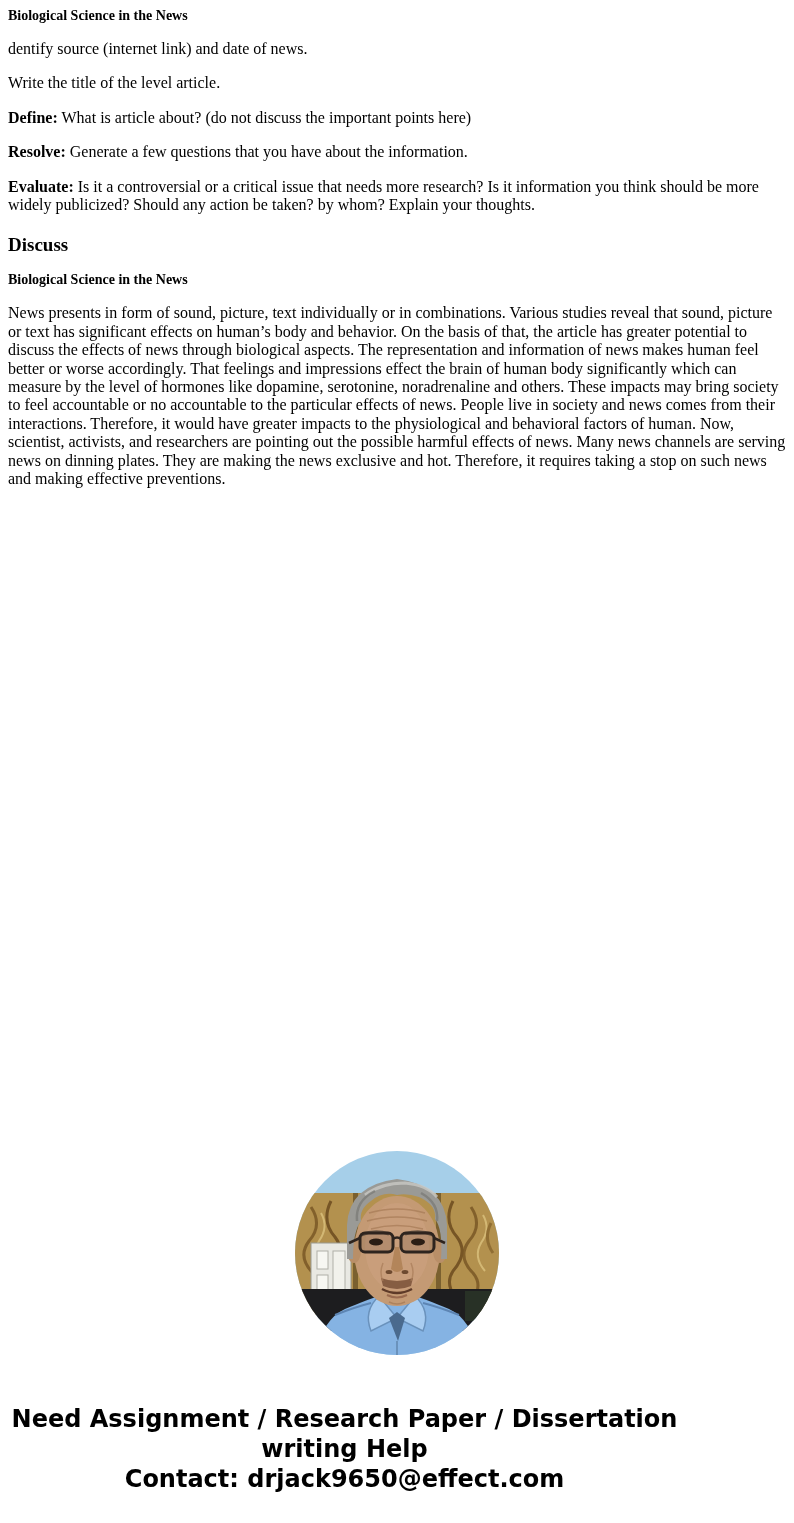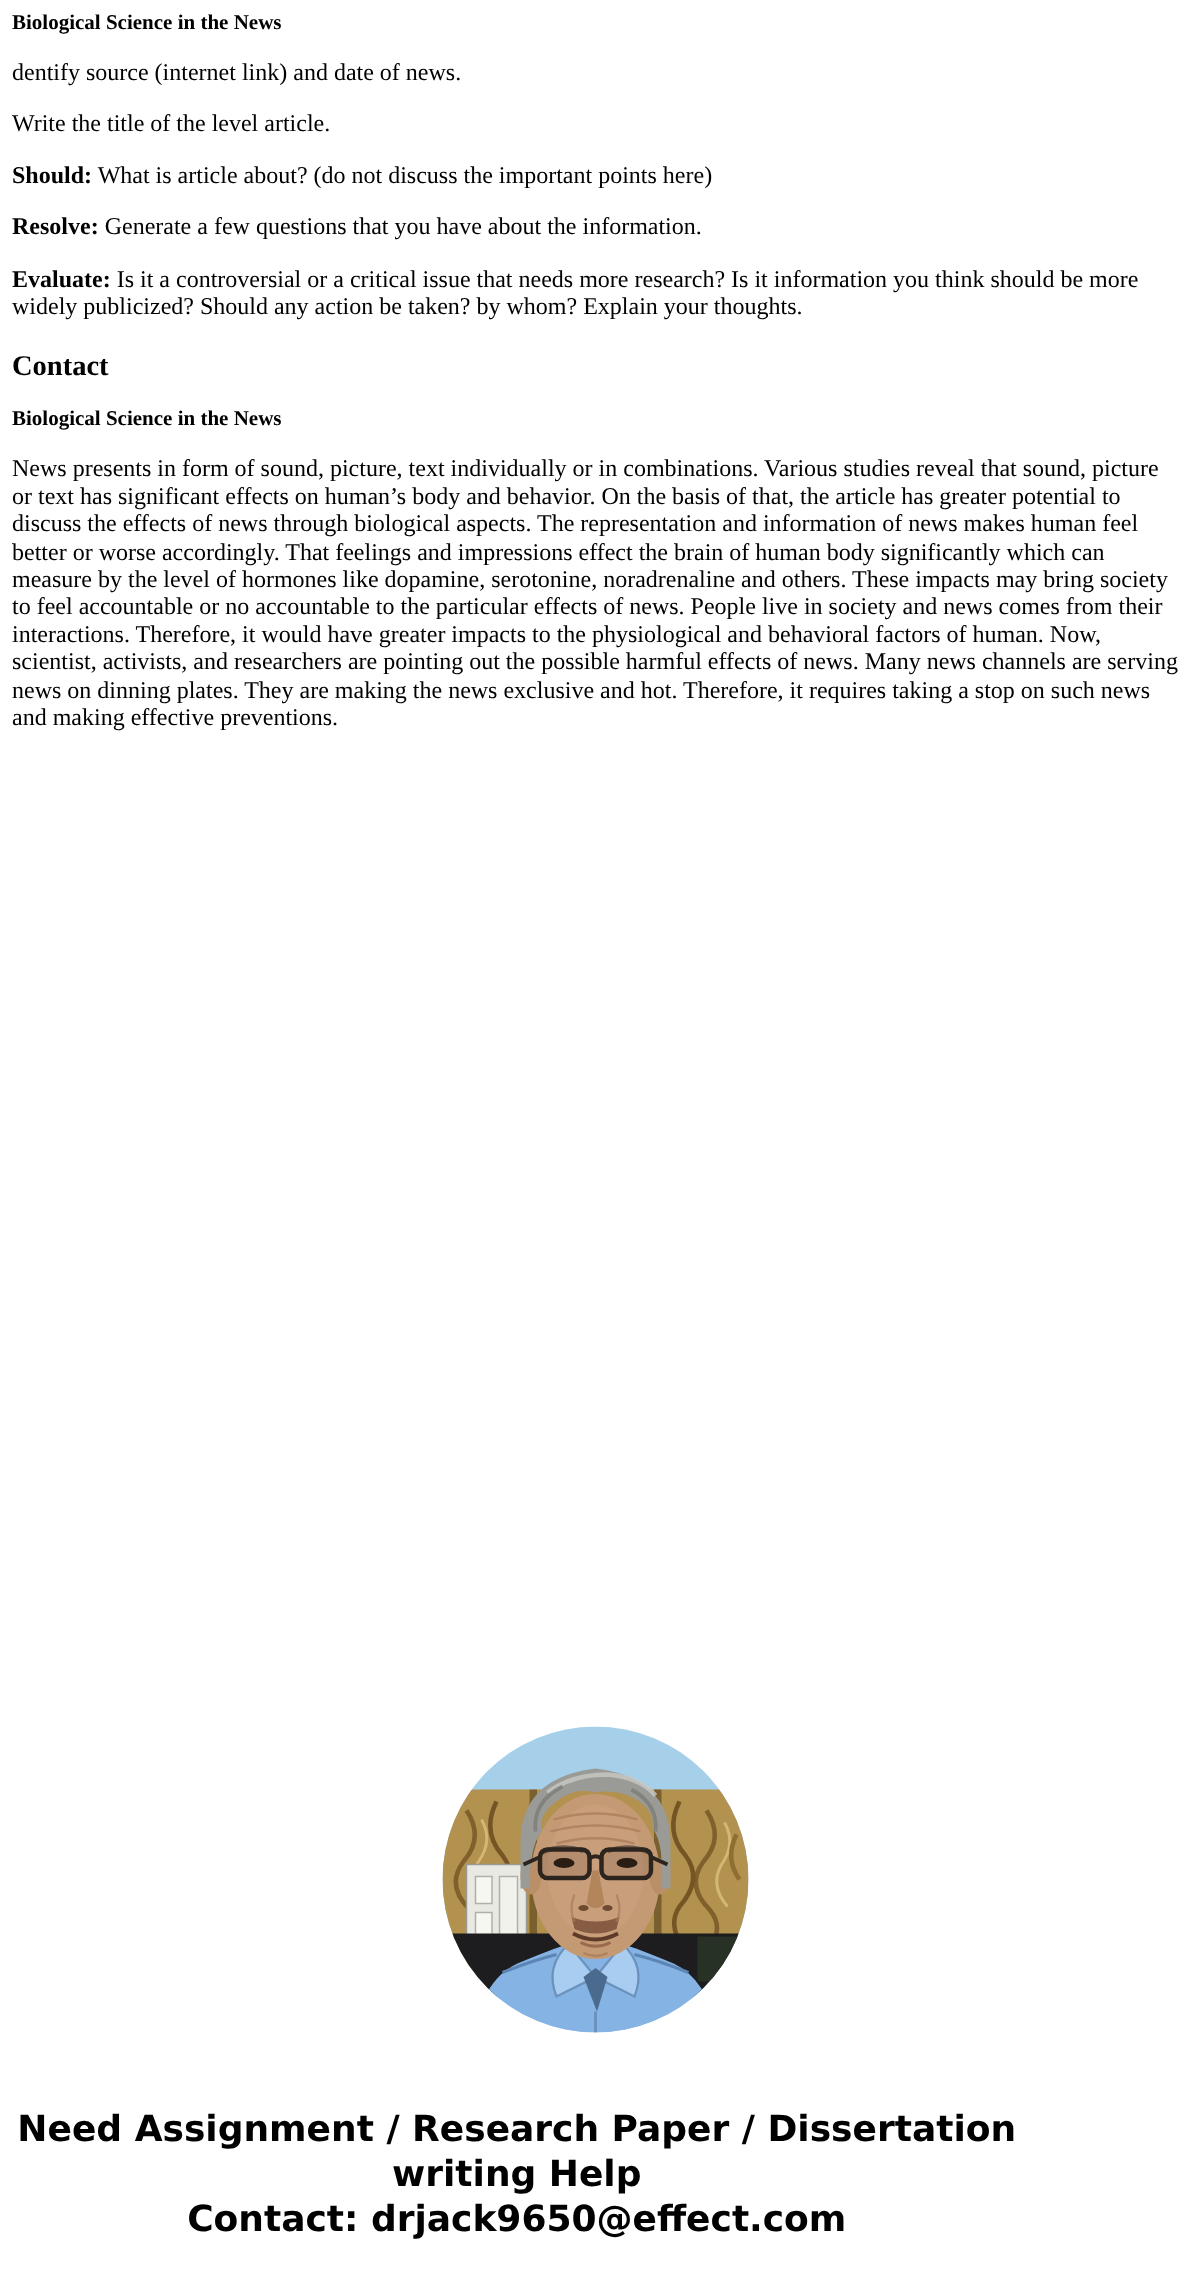--- a/index.html
+++ b/index.html
@@ -34,28 +34,28 @@
 </head>
 <body>
 
 <div class="page">
 
   <p class="h-small first">Biological Science in the News</p>
 
   <p>dentify source (internet link) and date of news.</p>
   <p>Write the title of the level article.</p>
 
-  <p><span class="dare-label">Should:</span><span> What is article about? (do not discuss the important points here)</span></p>
+  <p><span class="dare-label">Define:</span><span> What is article about? (do not discuss the important points here)</span></p>
 
 
   <p><span class="dare-label">Resolve:</span><span> Generate a few questions that you have about the information.</span></p>
 
   <p><span class="dare-label">Evaluate:</span><span> Is it a controversial or a critical issue that needs more research? Is it information you think should be more widely publicized? Should any action be taken? by whom? Explain your thoughts.</span></p>
 
-  <div class="h-solution">Contact</div>
+  <div class="h-solution">Discuss</div>
 
   <p class="h-small">Biological Science in the News</p>
 
   <p>News presents in form of sound, picture, text individually or in combinations. Various studies reveal that sound, picture or text has significant effects on human’s body and behavior. On the basis of that, the article has greater potential to discuss the effects of news through biological aspects. The representation and information of news makes human feel better or worse accordingly. That feelings and impressions effect the brain of human body significantly which can measure by the level of hormones like dopamine, serotonine, noradrenaline and others. These impacts may bring society to feel accountable or no accountable to the particular effects of news. People live in society and news comes from their interactions. Therefore, it would have greater impacts to the physiological and behavioral factors of human. Now, scientist, activists, and researchers are pointing out the possible harmful effects of news. Many news channels are serving news on dinning plates. They are making the news exclusive and hot. Therefore, it requires taking a stop on such news and making effective preventions.</p>
 
 </div>
 
 <div class="portrait">
   <svg width="204" height="204" viewBox="0 0 204 204">
     <defs>

